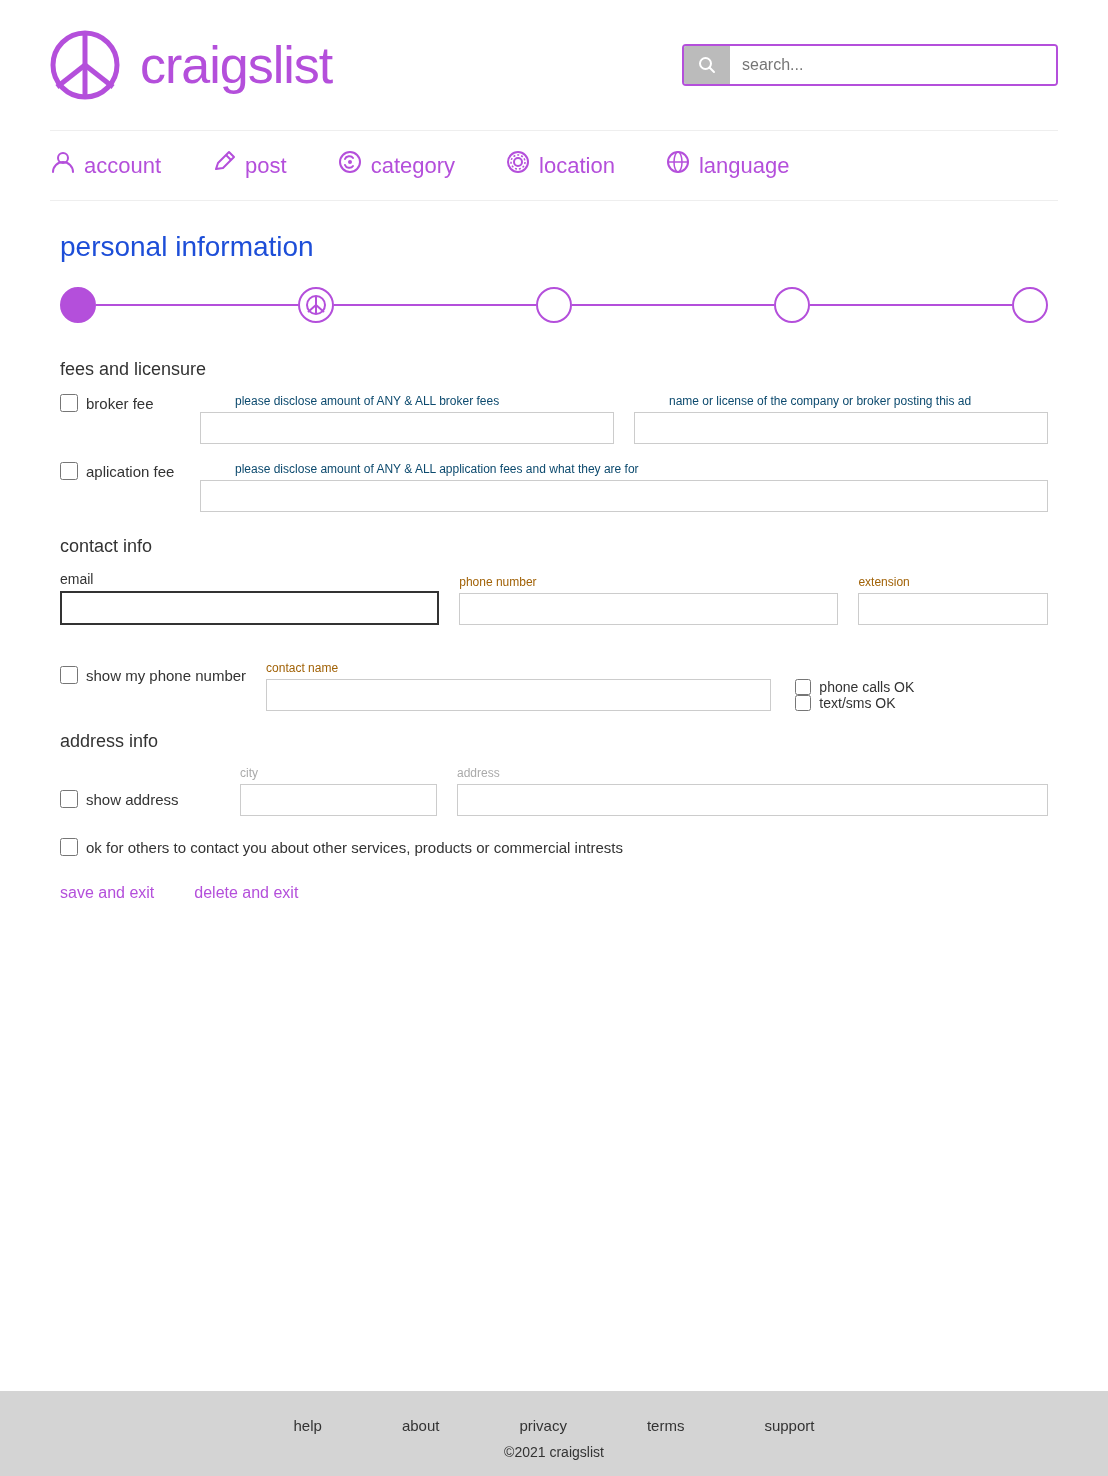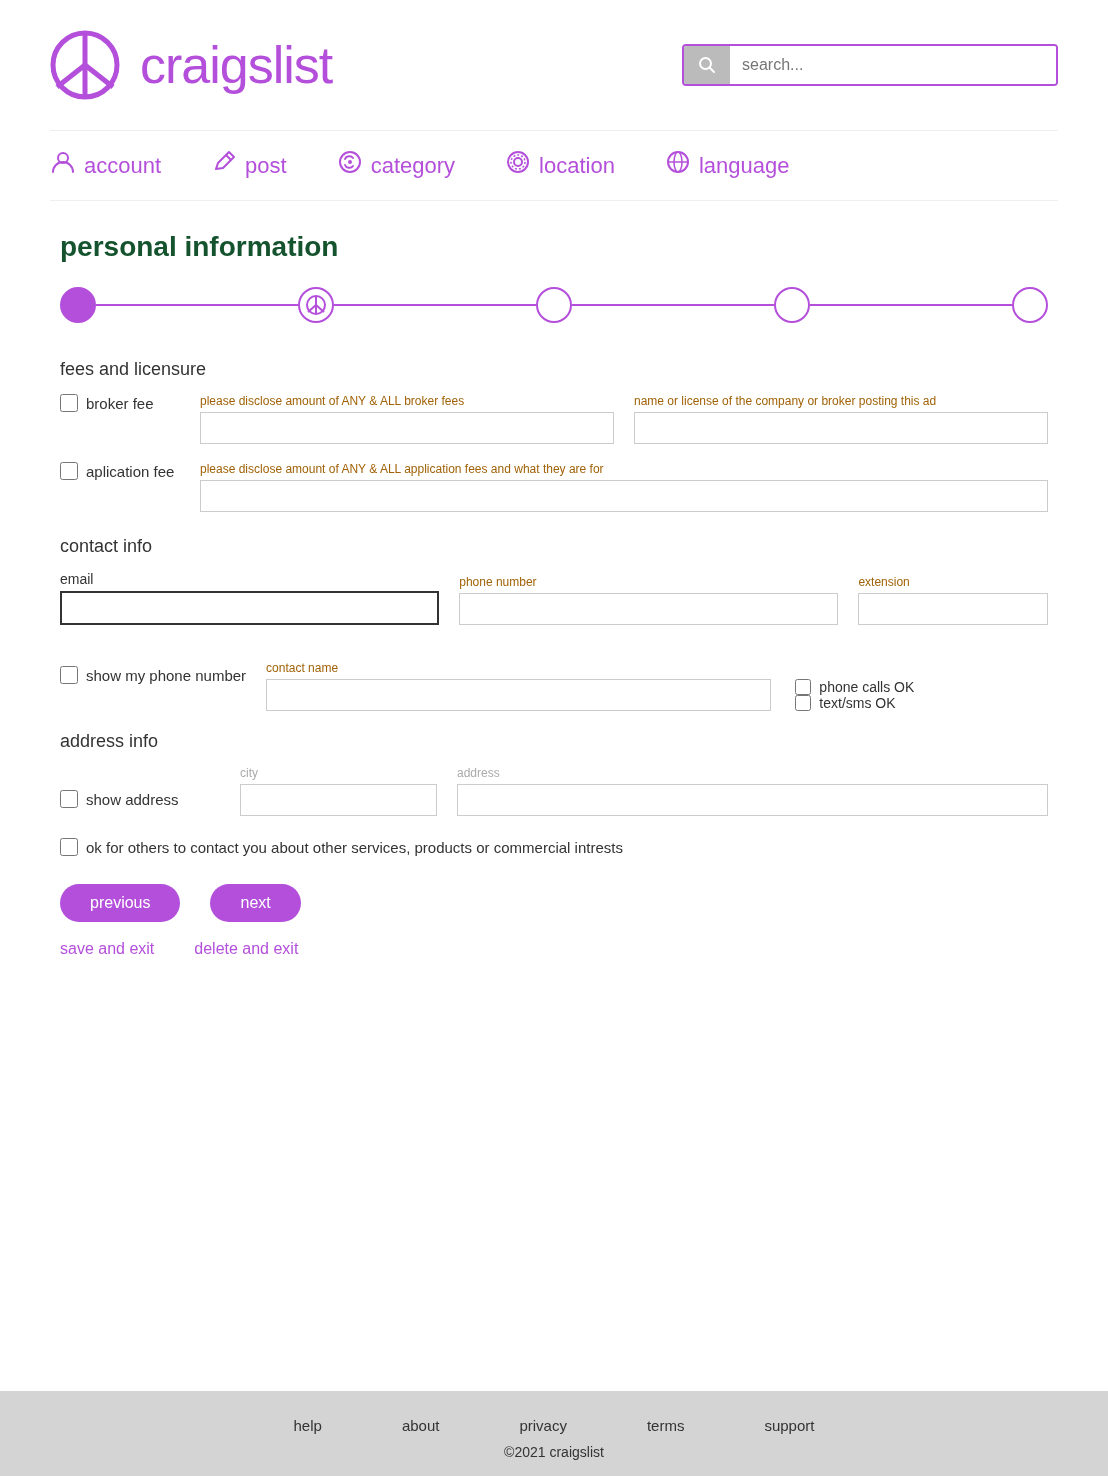--- a/index.html
+++ b/index.html
@@ -89,22 +89,22 @@
     .nav-icon {
       font-size: 26px;
     }
 
     
     .main-content {
       padding: 0 10px;
     }
     .page-title {
       font-size: 28px;
-      font-weight: bold;
-      color: #14532d;
+      font-weight: normal;
+      color: #1d4ed8;
       margin-bottom: 24px;
     }
 
     
     .progress-bar {
       display: flex;
       align-items: center;
       margin-bottom: 36px;
     }
     .step {
@@ -156,22 +156,23 @@
       min-width: 120px;
       cursor: pointer;
     }
     .checkbox-label input[type="checkbox"] {
       width: 18px;
       height: 18px;
       cursor: pointer;
     }
     .input-hint {
       font-size: 12px;
-      color: #a16207;
+      color: #0c4a6e;
       margin-bottom: 4px;
+      margin-left: 35px;
     }
     .text-input {
       border: 1px solid #ccc;
       padding: 7px 10px;
       font-size: 14px;
       outline: none;
       width: 100%;
     }
     .fees-input-pair {
       display: flex;
@@ -507,24 +508,20 @@
           <input type="text" class="text-input" style="">
         </div>
       </div>
     </div>
 
     <label class="commercial-row">
       <input type="checkbox" style="">
       <span>ok for others to contact you about other services, products or commercial intrests</span>
     </label>
 
-    <div class="button-row">
-      <button class="btn-purple">previous</button>
-      <button class="btn-purple">next</button>
-    </div>
     <div class="link-row">
       <a class="link-btn">save and exit</a>
       <a class="link-btn">delete and exit</a>
     </div>
   </div>
 </div>
 
 <footer>
   <div class="footer-links">
     <a class="footer-link">help</a>

